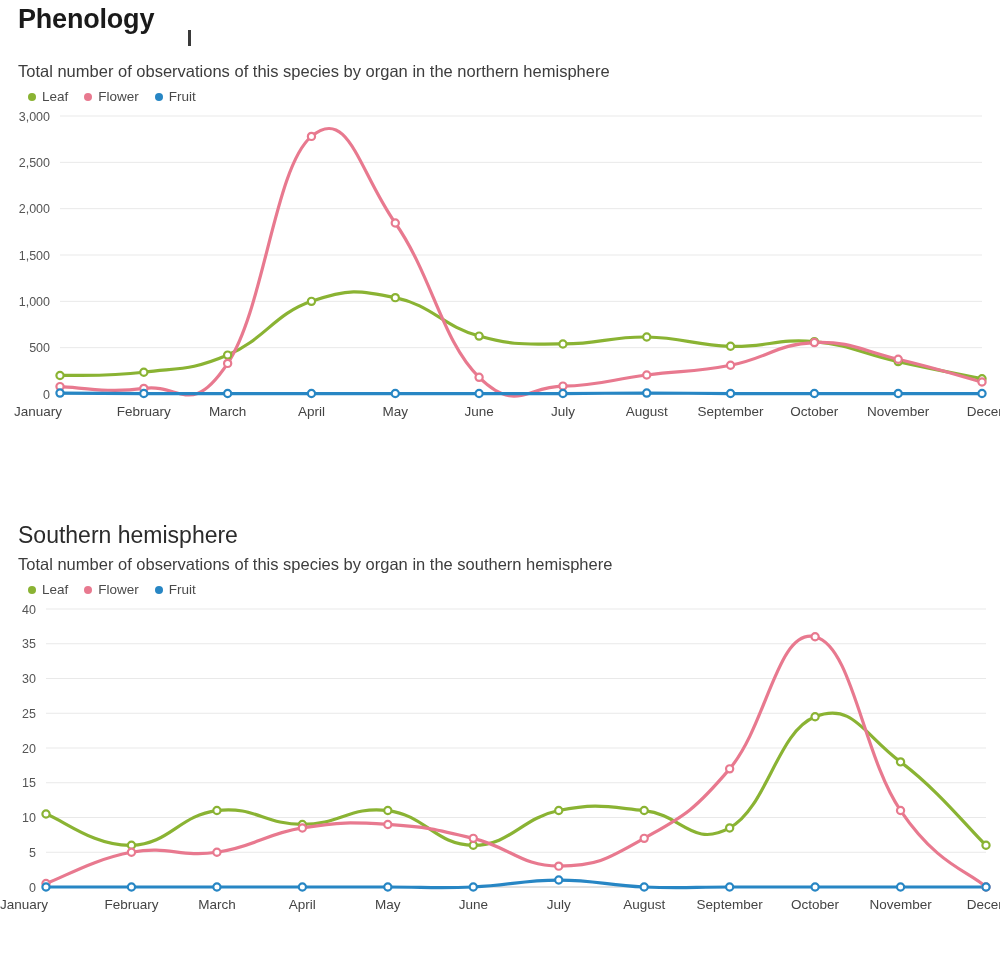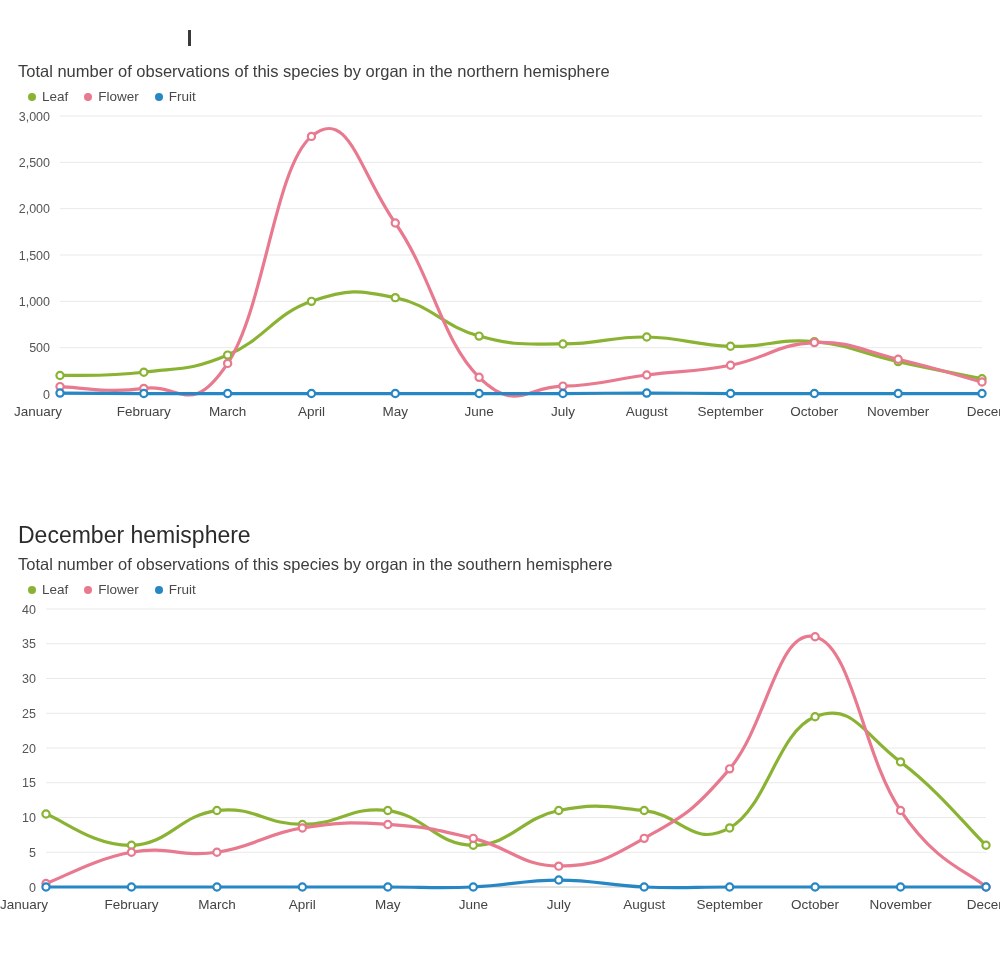--- a/index.html
+++ b/index.html
@@ -69,20 +69,21 @@
     font-family: "Liberation Sans", sans-serif;
   }
   .series-path { fill: none; stroke-width: 3.2; stroke-linejoin: round; stroke-linecap: round; }
   .marker { stroke-width: 2.2; fill: #ffffff; }
 </style>
 </head>
 <body>
 
 <div class="page">
 
+  <div class="page-title">Phenology</div>
   <div class="title-artifact"></div>
 
   <div class="section" style="top:62px;">
     <div class="section-sub">Total number of observations of this species by organ in the northern hemisphere</div>
 
     <div class="legend">
       <div class="legend-item">
         <span class="legend-dot" style="background:#8ab333"></span>
         <span class="legend-label">Leaf</span>
       </div>
@@ -162,21 +163,21 @@
           <text x="646.7272727272727" y="312" class="xtick">August</text>
           <text x="730.5454545454545" y="312" class="xtick">September</text>
           <text x="814.3636363636363" y="312" class="xtick">October</text>
           <text x="898.1818181818181" y="312" class="xtick">November</text>
           <text x="998" y="312" class="xtick" text-anchor="end">December</text>
         </svg>
     </div>
   </div>
 
   <div class="section" style="top:522px;">
-    <h2 class="section-heading">December hemisphere</h2>
+    <h2 class="section-heading">Southern hemisphere</h2>
     <div class="section-sub">Total number of observations of this species by organ in the southern hemisphere</div>
 
     <div class="legend">
       <div class="legend-item">
         <span class="legend-dot" style="background:#8ab333"></span>
         <span class="legend-label">Leaf</span>
       </div>
       <div class="legend-item">
         <span class="legend-dot" style="background:#e8798f"></span>
         <span class="legend-label">Flower</span>

